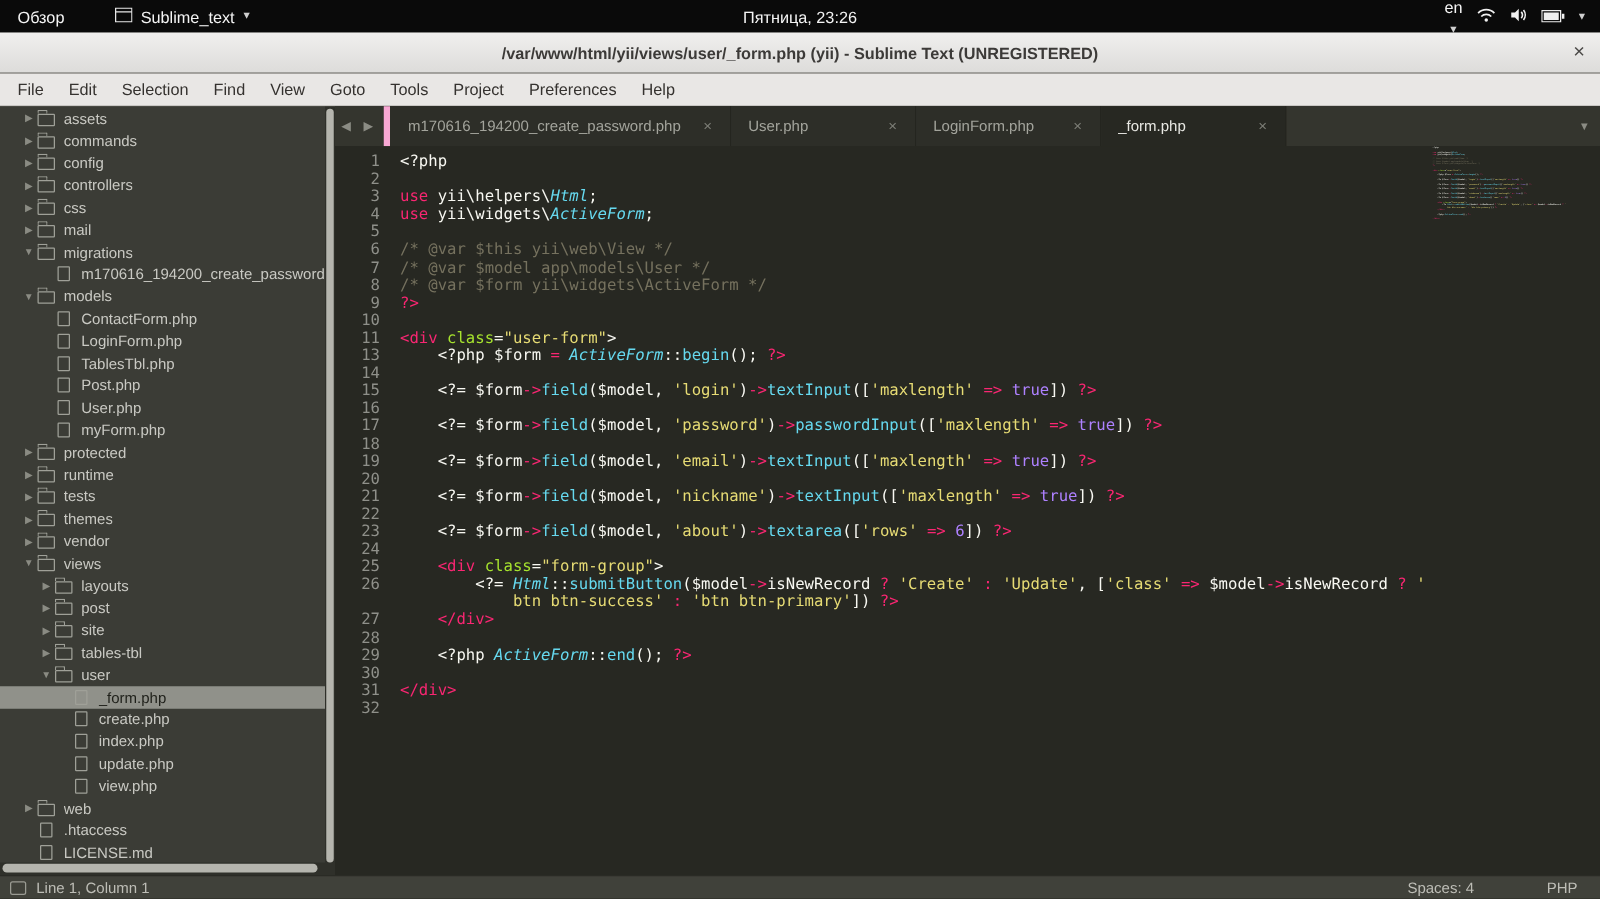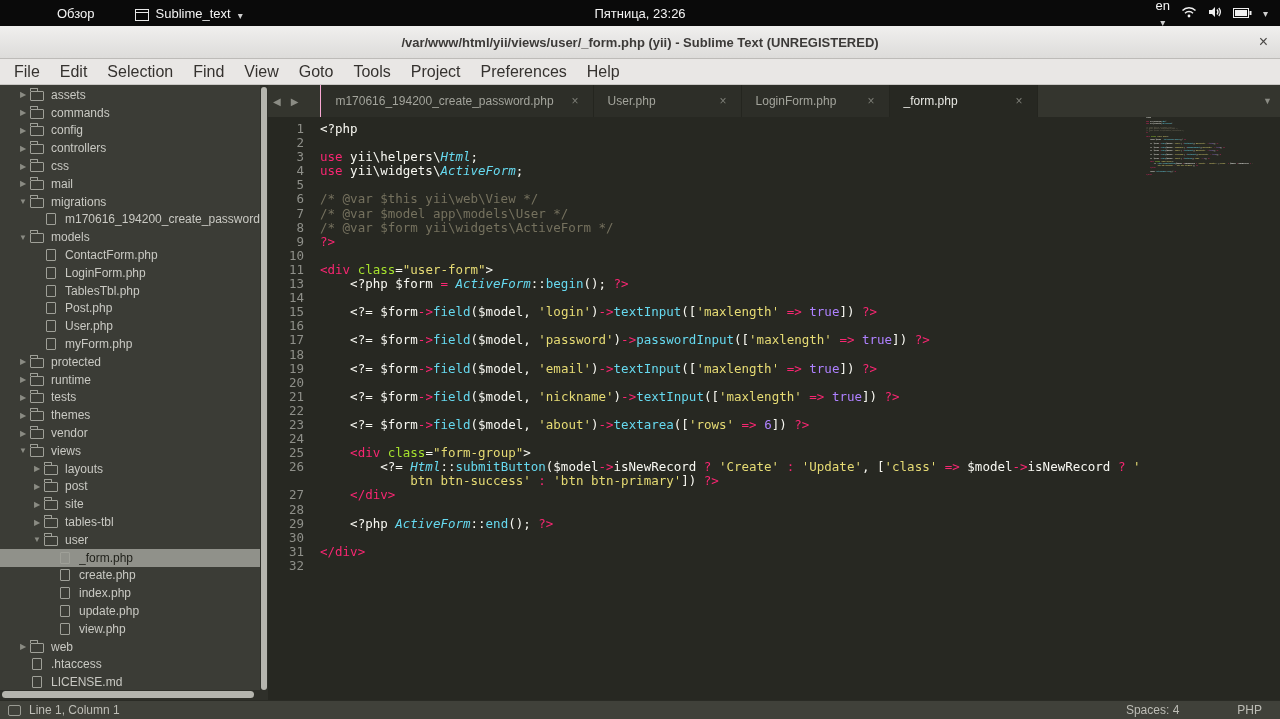--- a/index.html
+++ b/index.html
@@ -2,40 +2,40 @@
 <html><head>
 <meta charset="utf-8">
 <style>
   * { margin:0; padding:0; box-sizing:border-box; }
   html,body { width:1280px; height:719px; overflow:hidden; background:#272822;
               font-family:"Liberation Sans", sans-serif; }
   .screen { width:1280px; height:719px; display:flex; flex-direction:column; user-select:none; }
 
   
   .topbar { height:26px; background:#0a0a0a; color:#f4f4f4; display:flex; align-items:center;
-            font-size:13px; position:relative; flex:0 0 auto;padding-left:43px; }
+            font-size:13px; position:relative; flex:0 0 auto; }
   .activities { padding:0 14px; }
-  .appmenu { display:flex; align-items:flex-end; gap:7px; margin-left:26px; }
+  .appmenu { display:flex; align-items:flex-start; gap:7px; margin-left:26px; }
   .appmenu svg { display:block; }
   .tb-caret { font-size:10px; color:#cfcfcf; }
   .clock { position:absolute; left:50%; transform:translateX(-50%); font-weight:400; }
   .sysarea { margin-left:auto; display:flex; align-items:center; gap:11px; padding-right:12px; }
   .kbd { display:flex; align-items:center; gap:4px;flex-direction:column; }
 
   
   .titlebar { height:33px; background:linear-gradient(#f0efee,#dddcda); border-bottom:1px solid #bdbbb8;
               display:flex; align-items:center; justify-content:center; position:relative; flex:0 0 auto; }
   .wtitle { font-size:13px; font-weight:700; color:#3c3a38; }
   .wclose { position:absolute; right:12px; top:50%; transform:translateY(-50%);
             font-size:16px; color:#4a4846; cursor:default; line-height:1; }
 
   
   .menubar { height:26px; background:#e9e7e5; display:flex; align-items:center; padding-left:4px;
              flex:0 0 auto; border-bottom:1px solid #c9c7c4; }
-  .menu-item { font-size:16px; color:#35322f; padding:0 10px; }
+  .menu-item { font-size:13px; color:#35322f; padding:0 10px; }
 
   
   .main { flex:1 1 auto; display:flex; min-height:0; }
 
   
   .sidebar { width:260px; background:#3b3c36; display:flex; flex-direction:column; flex:0 0 auto; overflow:hidden; }
   .file-tree { flex:1 1 auto; overflow:hidden; padding-top:1px; }
   .tree-row { height:17.8px; display:flex; align-items:center; font-size:12px; color:#c9c9c3; white-space:nowrap; }
   .tree-row.selected { background:#90918a; color:#1f201a; }
   .tree-row.selected .arrow { color:#3c3d37; }
@@ -53,21 +53,21 @@
   .vscroll { width:8px; background:#2f302a; position:relative; flex:0 0 auto; }
   .vthumb { position:absolute; top:2px; left:1px; width:6px; height:98%; background:#b5b5ae; border-radius:3px; }
 
   
   .editor { flex:1 1 auto; display:flex; flex-direction:column; min-width:0; background:#272822; }
   .tabbar { height:32px; background:#34352e; display:flex; align-items:center; flex:0 0 auto; position:relative; }
   .nav-arrow { color:#8b8c84; font-size:10px; padding:0 5px; }
   .tabs { display:flex; height:100%; margin-left:4px; }
   .tab { height:100%; display:flex; align-items:center; padding:0 14px; min-width:148px;
          background:#2d2e28; color:#a3a49c; font-size:12px; border-right:1px solid #24251f; }
-  .tab:first-child { border-left:1px solid #f9a8d4;margin-left:13px; }
+  .tab:first-child { border-left:5px solid #f9a8d4; }
   .tab.active { background:#272822; color:#e8e8e3; }
   .tab-label { white-space:nowrap; }
   .tab-close { margin-left:auto; padding-left:18px; color:#7d7e77; font-size:12px; }
   .tab-dd { position:absolute; right:8px; top:50%; transform:translateY(-50%); color:#8b8c84; font-size:9px; }
 
   .code-area { flex:1 1 auto; position:relative; overflow:hidden; background:#272822; }
   #code-lines { padding-top:5px; }
   .code-row { display:flex; font-family:"DejaVu Sans Mono", monospace; font-size:12.5px;
               line-height:14.1px; white-space:pre; }
   .ln { width:36px; margin-right:16px; text-align:right; color:#8f908a; flex:0 0 auto; }

